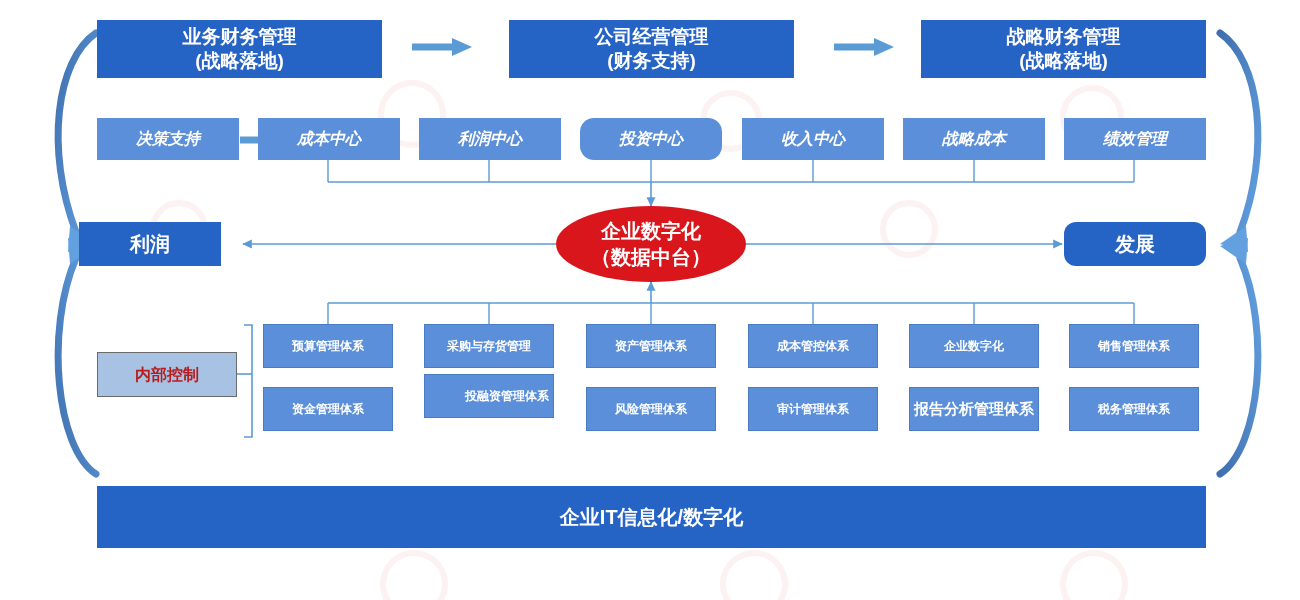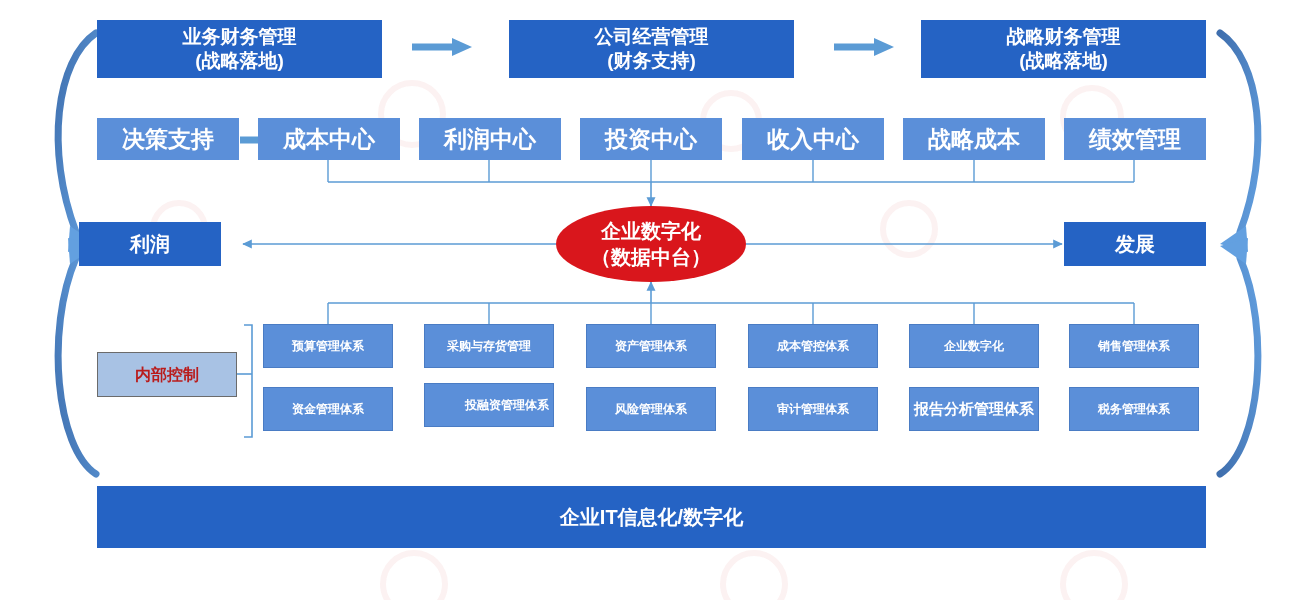--- a/index.html
+++ b/index.html
@@ -20,21 +20,21 @@
   
   .box{position:absolute;box-sizing:border-box;display:flex;align-items:center;
        justify-content:center;text-align:center;color:#fff;font-weight:700;
        line-height:1.25;border:1px solid rgba(255,255,255,0);}
   .box.dark{background:#2563c4;}
   .box.light{background:#5b8fd9;}
   .box.lightb{background:#5b8fd9;border:1px solid #4a7cc4;}
   .box.greyb{background:#a8c2e4;border:1px solid #6b6b6b;color:#b91c1c;}
 
   .r1{font-size:19px;}
-  .r2{font-size:23px;}
+  .r2{font-size:16px;font-style:italic;}
   .side{font-size:20px;}
   .grid{font-size:12px;}
   .ctrl{font-size:16px;}
   .banner{font-size:20px;line-height:1.45;}
 
   
   .ellipse{position:absolute;background:#d9161c;border-radius:50%;
            display:flex;align-items:center;justify-content:center;text-align:center;
            color:#fff;font-weight:700;font-size:20px;line-height:1.3;}
 </style>
@@ -145,46 +145,46 @@
   <div class="box dark r1" style="left:921px;top:20px;width:285px;height:58px;">
     <div>
       <div>战略财务管理</div>
       <div>(战略落地)</div>
     </div>
   </div>
 
   <div class="box light r2" style="left:97px;top:118px;width:142px;height:42px;">决策支持</div>
   <div class="box light r2" style="left:258px;top:118px;width:142px;height:42px;">成本中心</div>
   <div class="box light r2" style="left:419px;top:118px;width:142px;height:42px;">利润中心</div>
-  <div class="box light r2" style="left:580px;top:118px;width:142px;height:42px;">投资中心</div>
+  <div class="box light r2" style="left:580px;top:118px;width:142px;height:42px;border-radius:14px;">投资中心</div>
   <div class="box light r2" style="left:742px;top:118px;width:142px;height:42px;">收入中心</div>
   <div class="box light r2" style="left:903px;top:118px;width:142px;height:42px;">战略成本</div>
   <div class="box light r2" style="left:1064px;top:118px;width:142px;height:42px;">绩效管理</div>
 
   <div class="ellipse" style="left:556px;top:206px;width:190px;height:76px;">
     <div>
       <div>企业数字化</div>
       <div>（数据中台）</div>
     </div>
   </div>
 
   <div class="box dark side" style="left:79px;top:222px;width:142px;height:44px;">利润</div>
-  <div class="box dark side" style="left:1064px;top:222px;width:142px;height:44px;">发展</div>
+  <div class="box dark side" style="left:1064px;top:222px;width:142px;height:44px;border-radius:12px;">发展</div>
 
   <div class="box greyb ctrl" style="left:97px;top:352px;width:140px;height:45px;">内部控制</div>
 
   <div class="box lightb grid" style="left:263px;top:324px;width:130px;height:44px;">预算管理体系</div>
   <div class="box lightb grid" style="left:424px;top:324px;width:130px;height:44px;">采购与存货管理</div>
   <div class="box lightb grid" style="left:586px;top:324px;width:130px;height:44px;">资产管理体系</div>
   <div class="box lightb grid" style="left:748px;top:324px;width:130px;height:44px;">成本管控体系</div>
   <div class="box lightb grid" style="left:909px;top:324px;width:130px;height:44px;">企业数字化</div>
   <div class="box lightb grid" style="left:1069px;top:324px;width:130px;height:44px;">销售管理体系</div>
 
   <div class="box lightb grid" style="left:263px;top:387px;width:130px;height:44px;">资金管理体系</div>
-  <div class="box lightb grid" style="left:424px;top:383px;width:130px;height:44px;padding-left:36px;">投融资管理体系</div>
+  <div class="box lightb grid" style="left:424px;top:374px;width:130px;height:44px;padding-left:36px;">投融资管理体系</div>
   <div class="box lightb grid" style="left:586px;top:387px;width:130px;height:44px;">风险管理体系</div>
   <div class="box lightb grid" style="left:748px;top:387px;width:130px;height:44px;">审计管理体系</div>
   <div class="box lightb grid" style="left:909px;top:387px;width:130px;height:44px;font-size:15px;">报告分析管理体系</div>
   <div class="box lightb grid" style="left:1069px;top:387px;width:130px;height:44px;">税务管理体系</div>
 
   <div class="box dark banner" style="left:97px;top:486px;width:1109px;height:62px;">
     <div>
       <div>企业IT信息化/数字化</div>
     </div>
   </div>

